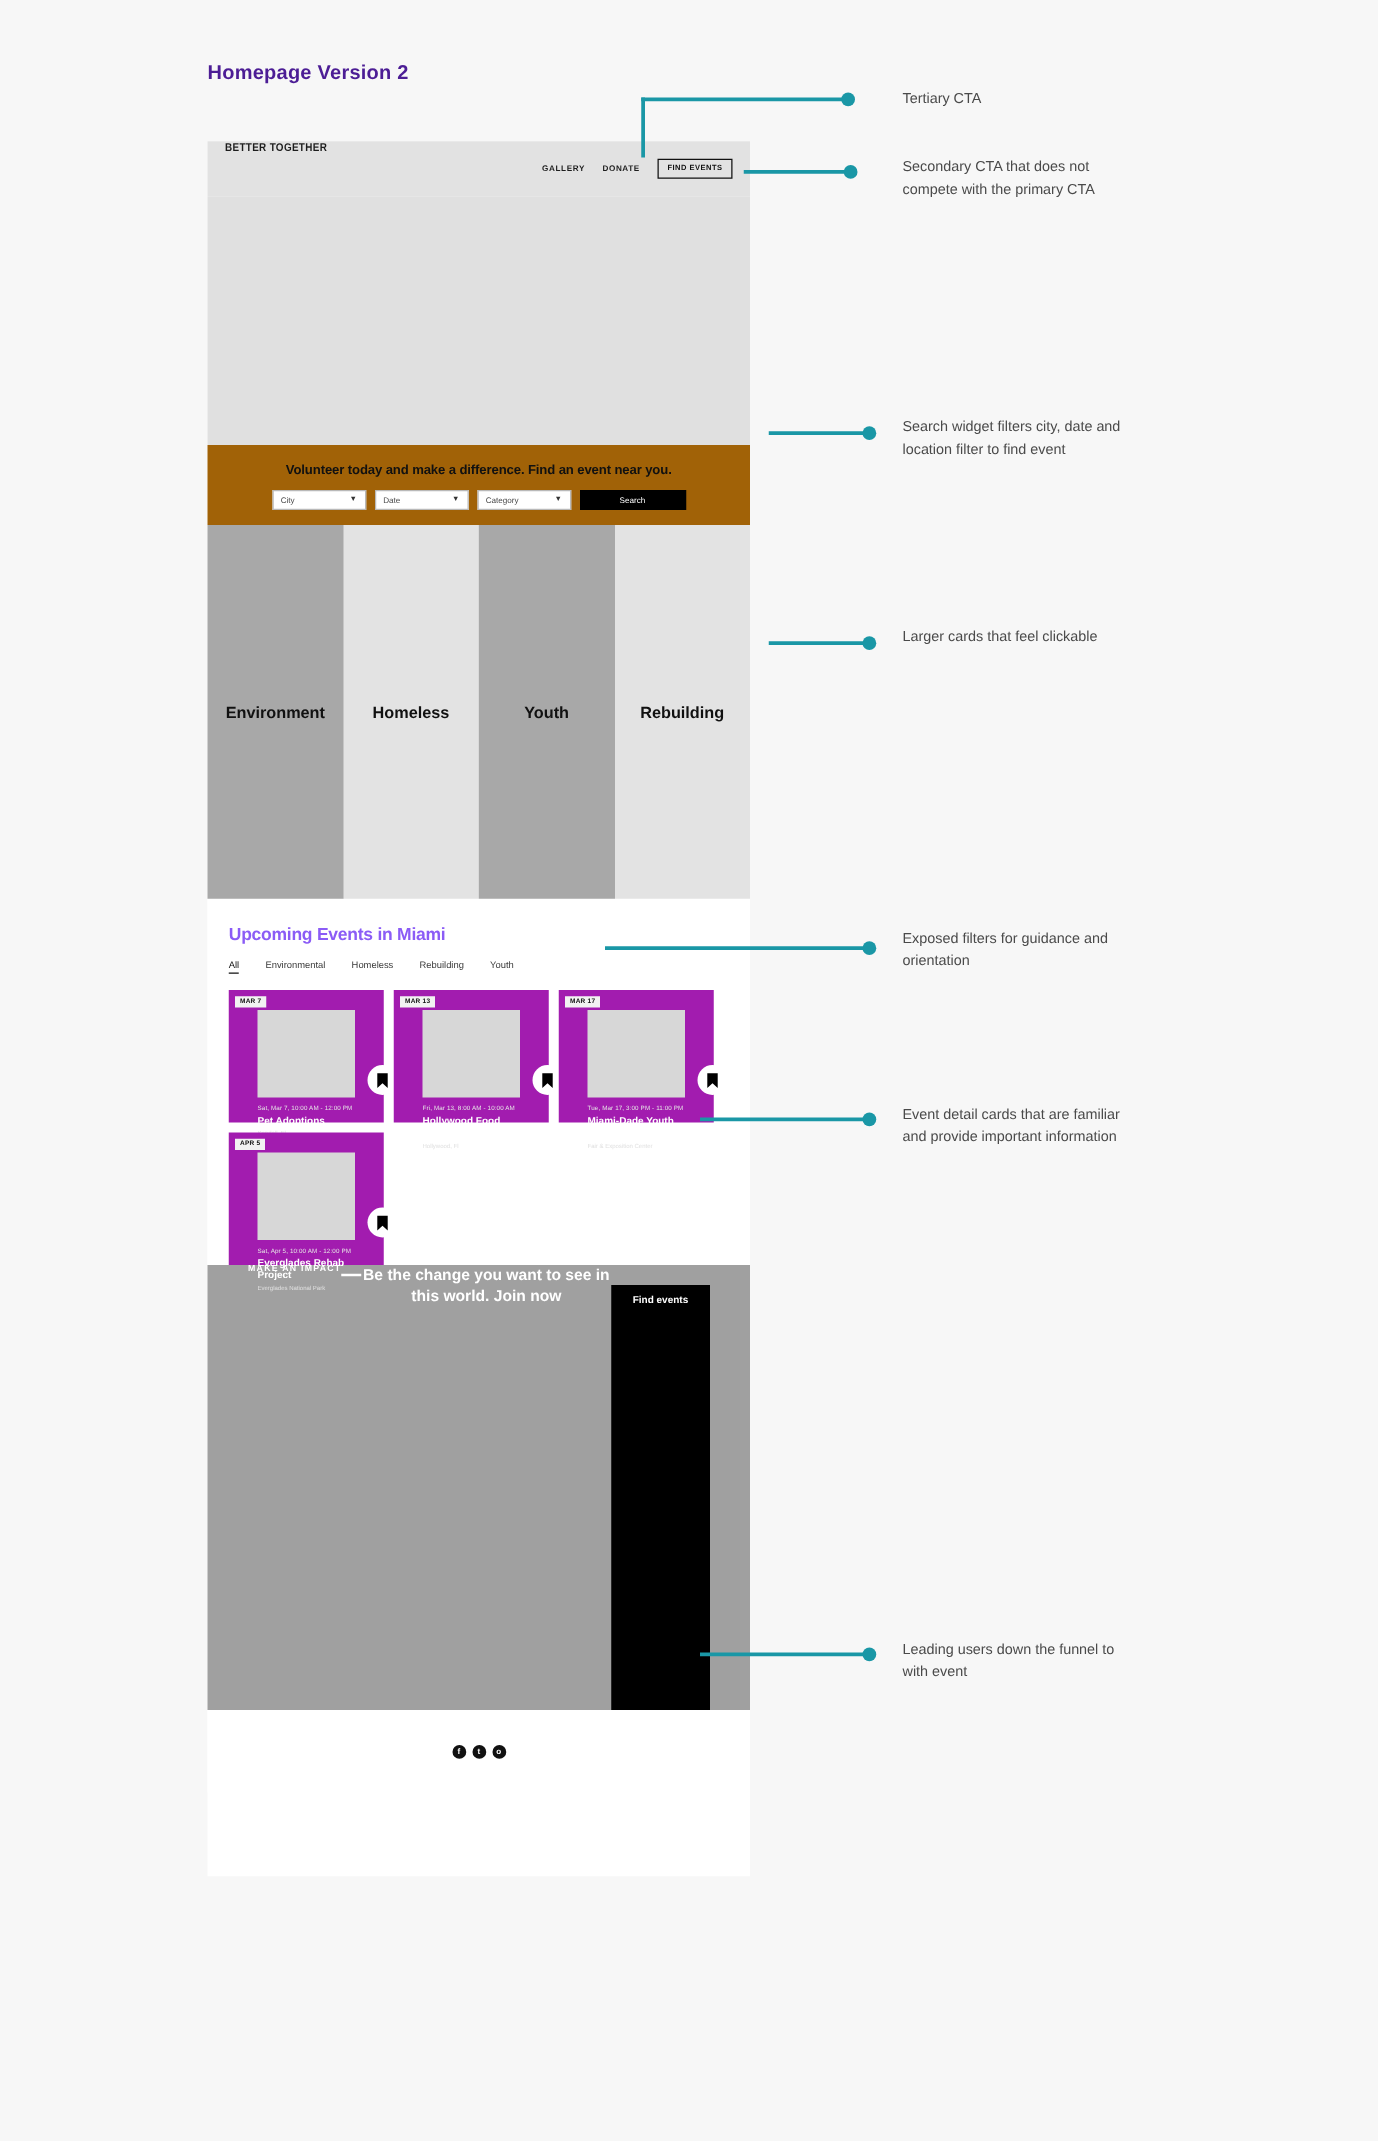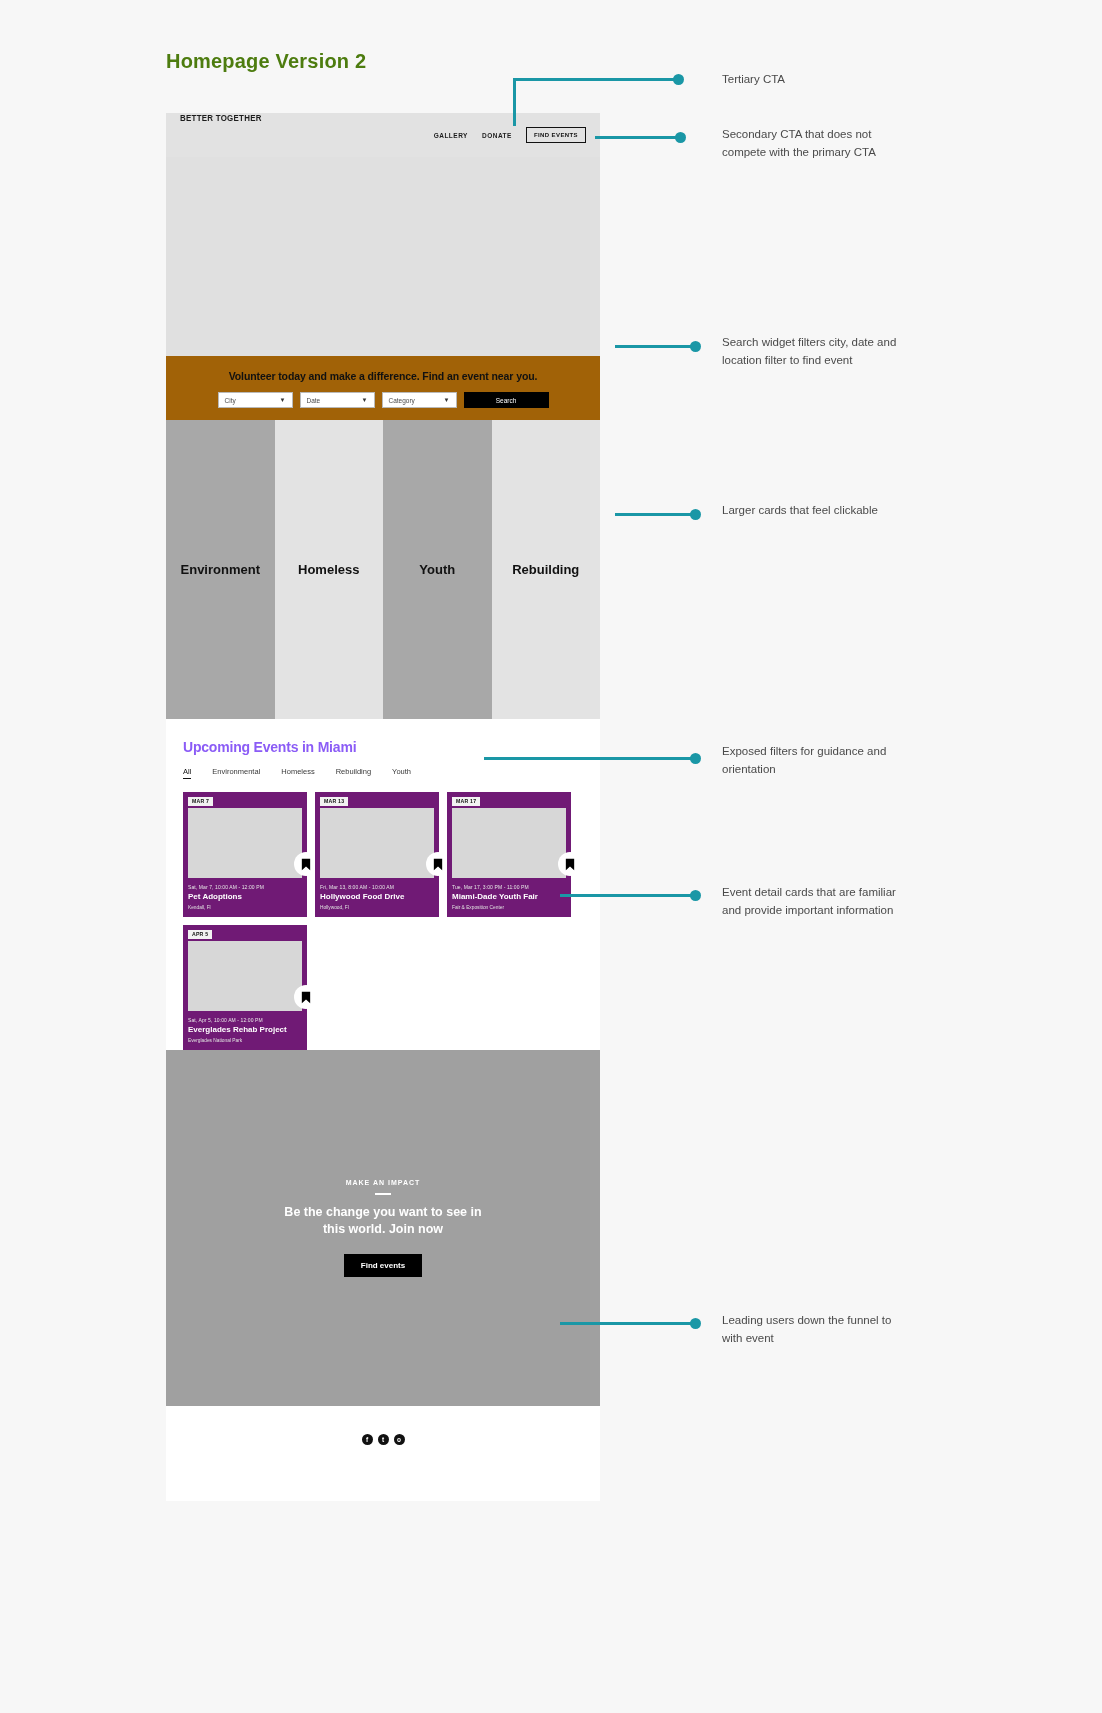--- a/index.html
+++ b/index.html
@@ -6,21 +6,21 @@
   body{
     width:1102px;height:1713px;
     background:#f7f7f7;
     font-family:"Liberation Sans", sans-serif;
     color:#3c3c3c;
     position:relative;
     overflow:hidden;
   }
   .page-title{
     position:absolute;left:166px;top:50px;
-    font-size:20px;font-weight:bold;color:#4d7c0f;letter-spacing:.2px;text-align:right;
+    font-size:16px;font-weight:bold;color:#4c1d95;letter-spacing:.2px;text-align:right;
   }
 
   
   .mock{
     position:absolute;left:166px;top:113px;width:434px;height:1388px;
     background:#ffffff;
   }
 
   
   .site-header{
@@ -65,43 +65,43 @@
 
   
   .events{background:#fff;padding:20px 17px 0;}
   .events h2{margin:0;font-size:14px;font-weight:bold;color:#8b5cf6;letter-spacing:-.2px;}
   .filters{display:flex;gap:21px;margin-top:12px;}
   .filter{font-size:7.5px;color:#3a3a3a;padding-bottom:2px;text-align:center;}
   .filter.active{border-bottom:1px solid #111;color:#111;}
 
   .grid{display:flex;flex-wrap:wrap;gap:8px;margin-top:13px;}
   .card{
-    width:124px;height:125px;background:#701a75;position:relative;
-    box-sizing:border-box;padding:5px 5px 0;
+    width:124px;height:106px;background:#a21caf;position:relative;
+    box-sizing:border-box;padding:5px 23px 0;
   }
   .card .thumb{height:70px;background:#d7d7d7;margin-top:11px;}
   .date-chip{
     position:absolute;left:5px;top:5px;background:#f2f2f2;
     font-size:5.2px;font-weight:bold;color:#111;letter-spacing:.2px;
     padding:2px 4px;line-height:1;
   }
   .card .when{font-size:5px;color:#e6e6e6;margin-top:6px;letter-spacing:.1px;}
   .card .name{font-size:8px;font-weight:bold;color:#fff;margin-top:2px;line-height:1.18;}
   .card .place{font-size:4.8px;color:#e0e0e0;margin-top:4px;}
   .bookmark{
     position:absolute;right:-11px;top:60px;width:24px;height:24px;border-radius:50%;
     background:#fff;display:flex;align-items:center;justify-content:center;
   }
   .bookmark svg{width:10px;height:13px;}
   .viewmore-wrap{text-align:right;padding:18px 17px 22px;background:#fff;}
   .viewmore{font-size:8px;color:#222;border-bottom:1px solid #222;padding-bottom:1px;}
 
   
-  .cta{height:356px;background:#a0a0a0;display:flex;flex-direction:column;
-       align-items:center;justify-content:center;}
+  .cta{height:356px;background:#a0a0a0;display:flex;flex-direction:row;
+       justify-content:center;}
   .cta .eyebrow{font-size:7px;font-weight:bold;letter-spacing:1px;color:#fff;}
   .cta .rule{width:16px;height:2px;background:#fff;margin:7px 0 9px;}
   .cta .big{font-size:12.5px;font-weight:bold;color:#fff;text-align:center;
             line-height:1.35;max-width:200px;}
   .cta .find{margin-top:16px;background:#000;color:#fff;font-size:8px;
              padding:7px 17px;font-weight:bold;}
 
   
   .footer{height:66px;background:#fff;display:flex;align-items:center;justify-content:center;gap:5px;}
   .soc{width:11px;height:11px;border-radius:50%;background:#111;display:flex;

